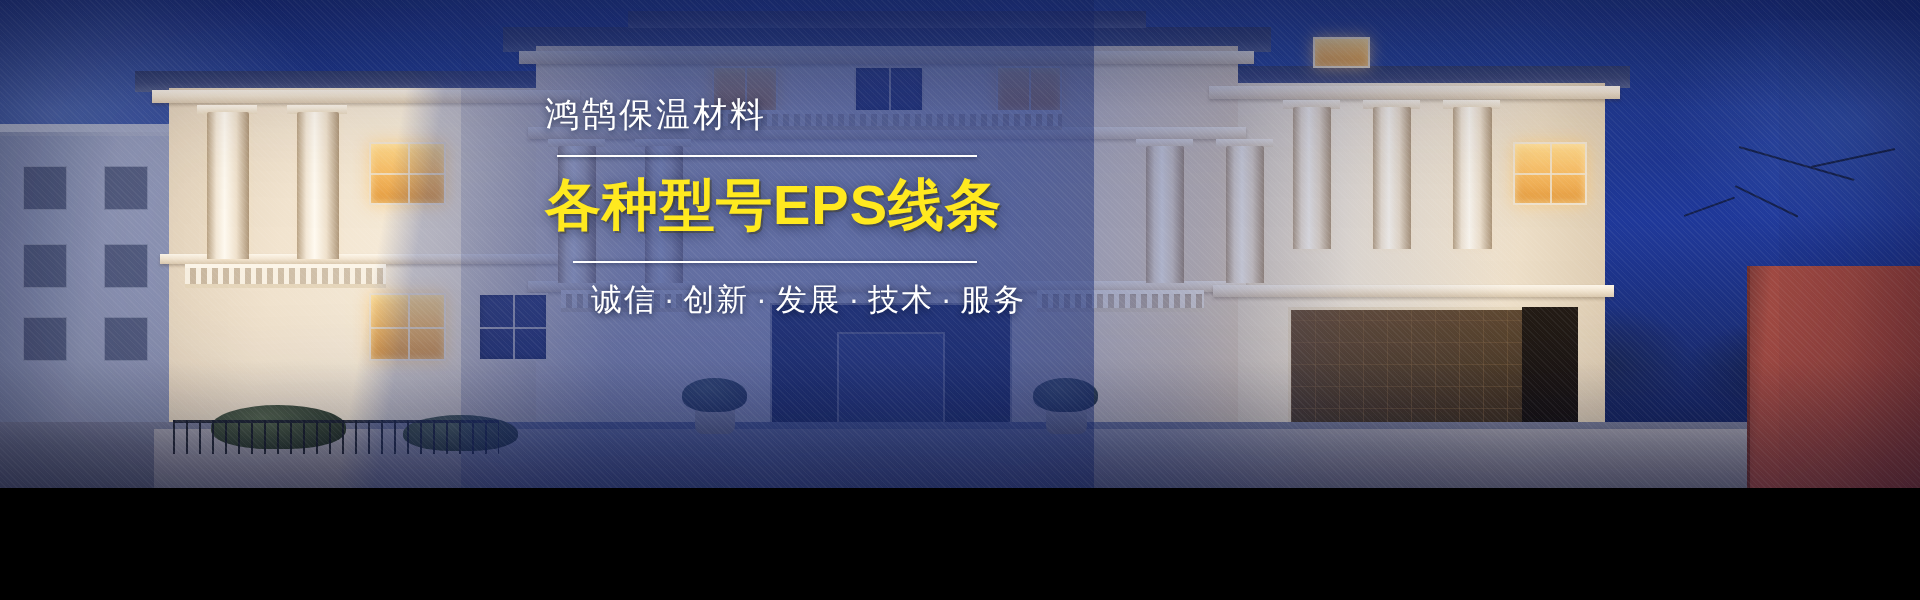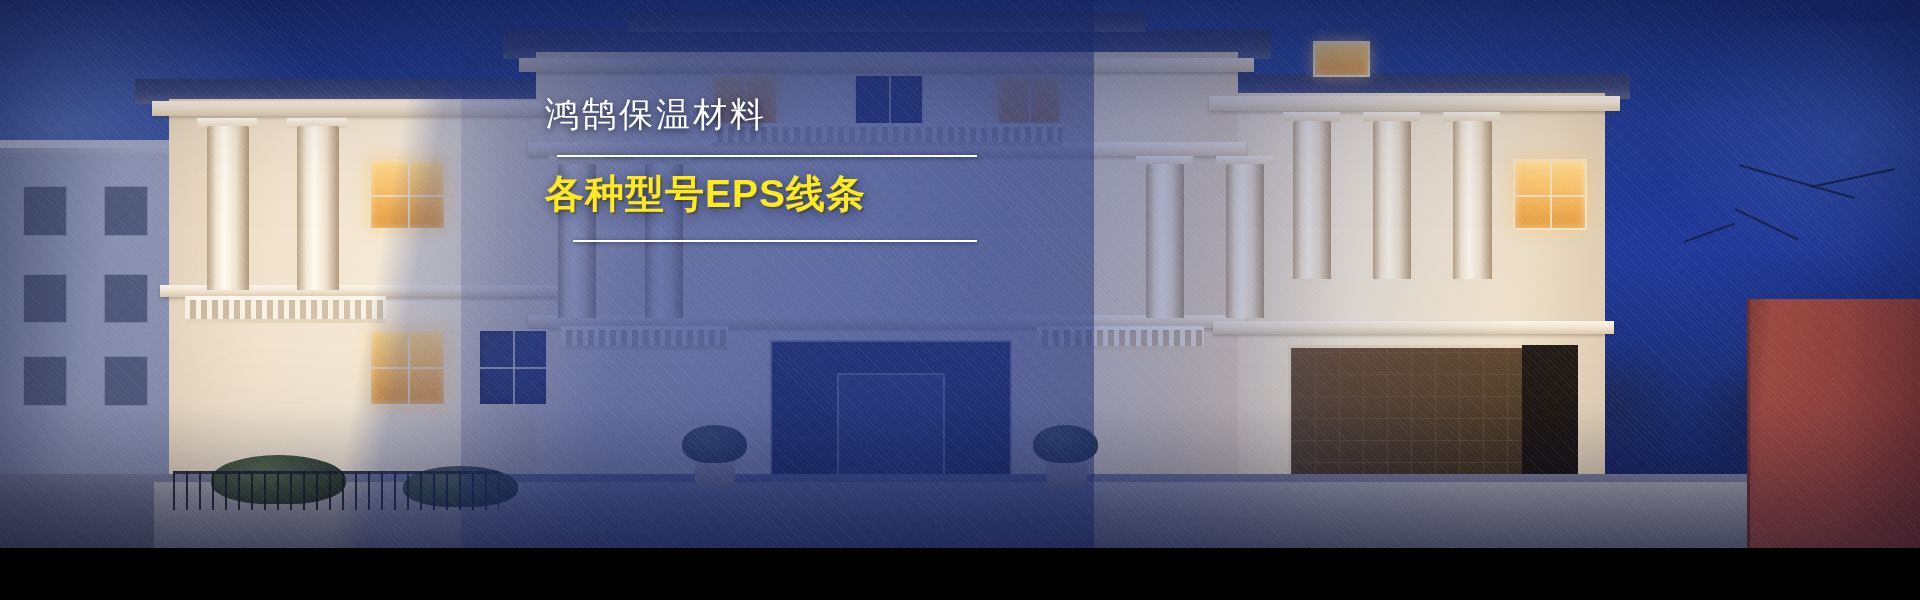--- a/index.html
+++ b/index.html
@@ -5,21 +5,21 @@
 <style>
   html, body {
     margin: 0; padding: 0;
     background: #000;
   }
   * { box-sizing: border-box; }
 
   .banner {
     position: relative;
     width: 1920px;
-    height: 548px;
+    height: 488px;
     overflow: hidden;
     font-family: "Liberation Sans", "DejaVu Sans", sans-serif;
     background: #0f766e;
   }
 
   
   .sky {
     position: absolute; inset: 0;
     background:
       radial-gradient(ellipse 70% 55% at 52% 12%, #2f4ea8 0%, rgba(47,78,168,0) 62%),
@@ -258,21 +258,21 @@
     white-space: nowrap;
   }
   .rule {
     height: 2px;
     background: #ffffff;
     margin: 22px 0 14px 12px;
     width: 420px;
     box-shadow: 0 1px 4px rgba(8,16,44,.6);
   }
   .headline {
-    font-size: 39px;
+    font-size: 56px;
     font-weight: bold;
     color: #ffe91f;
     line-height: 1.20;
     letter-spacing: 1px;
     white-space: nowrap;
     text-shadow:
       2px 2px 0 rgba(60,52,0,.35),
       0 3px 12px rgba(12,20,50,.55);
   }
   .rule2 {
@@ -422,16 +422,17 @@
 
     <div class="subtitle">鸿鹄保温材料</div>
 
     <div class="rule"></div>
 
     <div class="headline">各种型号EPS线条</div>
 
 
     <div class="rule2"></div>
 
+    <div class="tagline"><span>诚信</span><span class="sep">·</span><span>创新</span><span class="sep">·</span><span>发展</span><span class="sep">·</span><span>技术</span><span class="sep">·</span><span>服务</span></div>
 
   </div>
 
 </div>
 
 </body></html>

